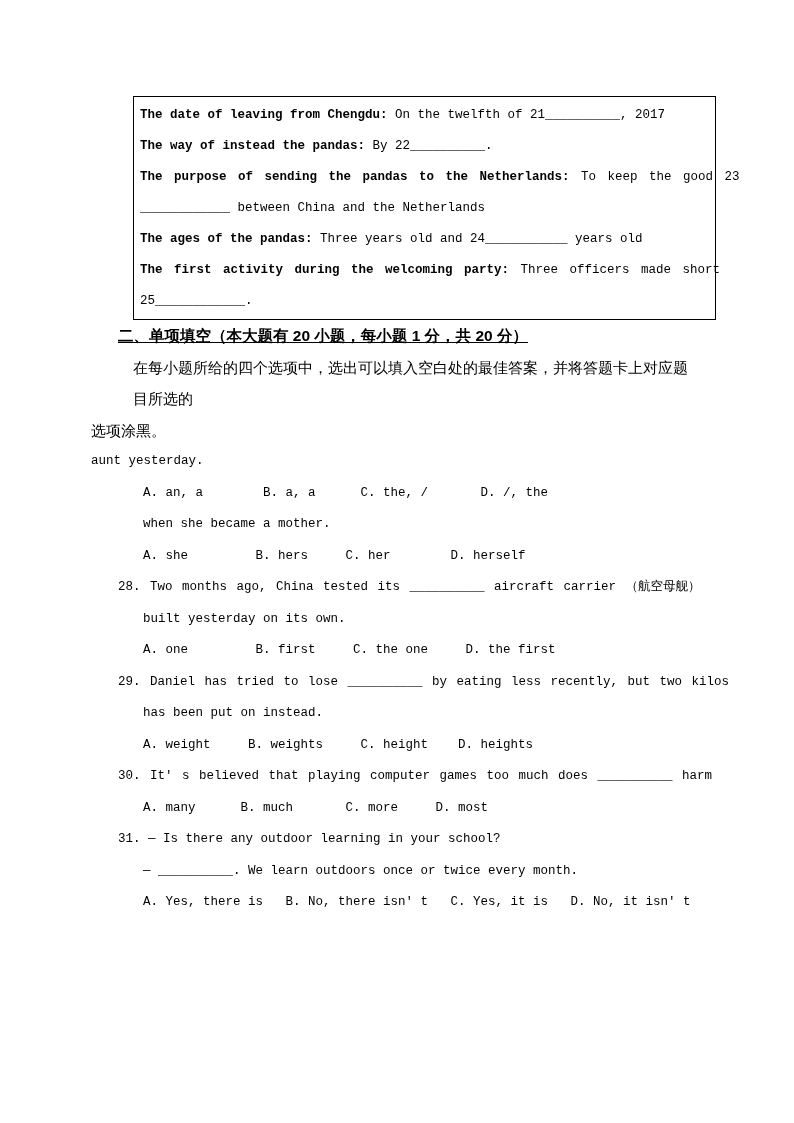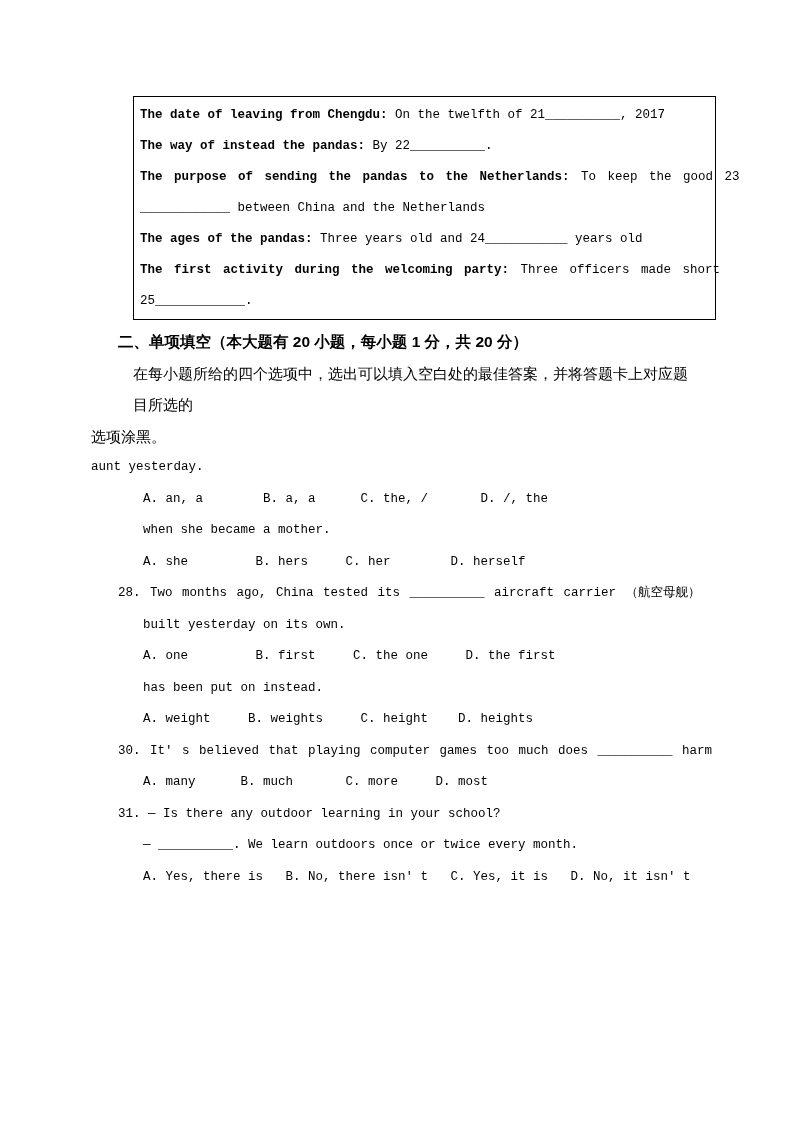--- a/index.html
+++ b/index.html
@@ -19,34 +19,34 @@
   .ln {
     white-space: pre;
     line-height: 31.5px;
     font-family: "Liberation Mono", "DejaVu Sans Mono", monospace;
     font-size: 12.5px;
   }
   .cjk {
     font-family: "Liberation Sans", "DejaVu Sans", sans-serif;
     font-size: 15px;
   }
-  .heading { font-weight: bold; font-size: 15.5px; }
+  .heading { font-weight: bold; font-size: 15.5px; text-decoration: underline; }
   .b { font-weight: bold; }
   .ind-num { padding-left: 27px; }
   .ind-sub { padding-left: 52px; }
   .ind-instr { padding-left: 42px; }
   .j1 { word-spacing: 2px; }
   .j2 { word-spacing: 4px; }
   .box {
     margin-left: 42px;
     width: 583px;
     box-sizing: border-box;
     border: 1px solid #000000;
     padding: 3px 6px 2px 6px;
-    margin-bottom: 6px;
+    margin-bottom: 0;
   }
   .box .ln { line-height: 31px; }
 </style>
 </head>
 <body>
 
 <div class="page">
 
   <div class="box">
     <div class="ln"><span class="b">The date of leaving from Chengdu:</span><span> On the twelfth of 21__________, 2017</span></div>
@@ -73,20 +73,21 @@
     <div class="ln ind-sub">A. she         B. hers     C. her        D. herself</div>
   </div>
 
   <div>
     <div class="ln ind-num j1"><span>28.</span><span> Two months ago, China tested its __________ aircraft carrier （航空母舰）</span></div>
     <div class="ln ind-sub">built yesterday on its own.</div>
     <div class="ln ind-sub">A. one         B. first     C. the one     D. the first</div>
   </div>
 
   <div>
+    <div class="ln ind-num j1"><span>29.</span><span> Daniel has tried to lose __________ by eating less recently, but two kilos</span></div>
     <div class="ln ind-sub">has been put on instead.</div>
     <div class="ln ind-sub">A. weight     B. weights     C. height    D. heights</div>
   </div>
 
   <div>
     <div class="ln ind-num j1"><span>30.</span><span> It' s believed that playing computer games too much does __________ harm</span></div>
     <div class="ln ind-sub">A. many      B. much       C. more     D. most</div>
   </div>
 
   <div>

